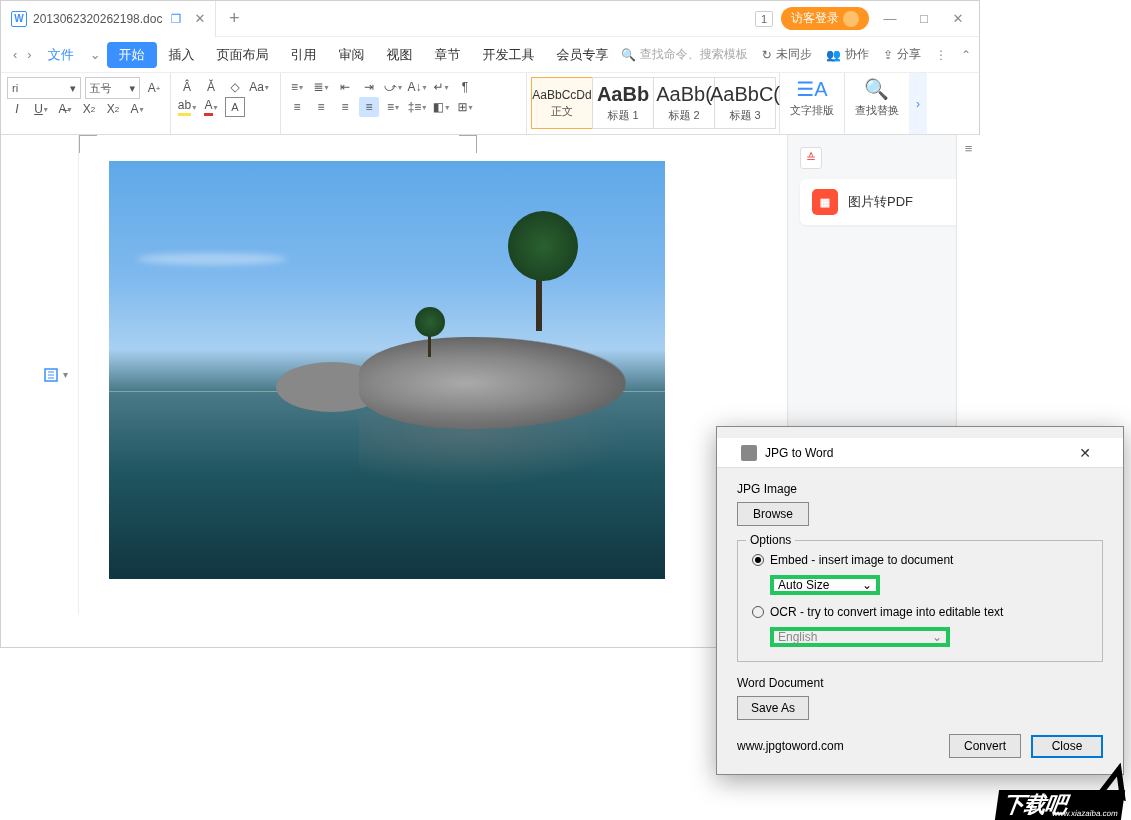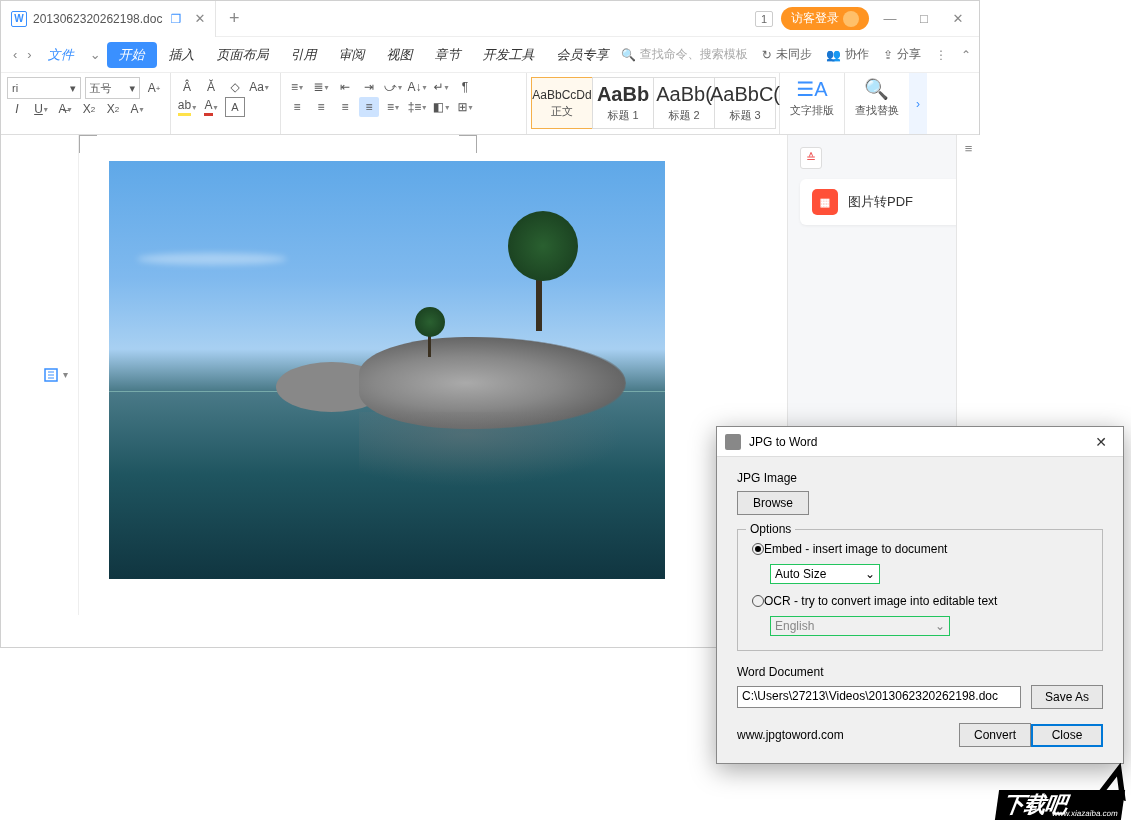--- a/index.html
+++ b/index.html
@@ -16,21 +16,21 @@
 .tab-add { width: 36px; text-align: center; color: #888; font-size: 18px; }
 .titlebar-right { margin-left: auto; display: flex; align-items: center; gap: 8px; padding-right: 8px; }
 .tab-count { border: 1px solid #ccc; padding: 1px 5px; font-size: 11px; color: #666; border-radius: 2px; }
 .guest-btn { background: #ff9421; color: #fff; font-size: 12px; padding: 3px 10px 3px 10px; border-radius: 12px; display: flex; align-items: center; gap: 4px; }
 .guest-avatar { width: 16px; height: 16px; background: #ffc06a; border-radius: 50%; }
 .win-btn { width: 26px; height: 26px; display: flex; align-items: center; justify-content: center; color: #888; font-size: 13px; }
 
 
 .menubar { height: 36px; display: flex; align-items: center; padding: 0 8px; gap: 2px; font-size: 13px; color: #333; border-bottom: 1px solid #eee; }
 .menu-chev { color: #888; padding: 0 4px; }
-.menu-item { padding: 4px 10px; font-style: italic; }
+.menu-item { padding: 4px 10px; }
 .menu-item.file { color: #3a90ff; }
 .menu-item.active { background: #3a90ff; color: #fff; border-radius: 4px; padding: 4px 12px; }
 .menubar-right { margin-left: auto; display: flex; align-items: center; gap: 14px; font-size: 12px; color: #666; }
 .search-box { color: #aaa; display: flex; align-items: center; gap: 4px; }
 .menubar-action { display: flex; align-items: center; gap: 4px; }
 .collapse-chev { color: #888; }
 
 
 .ribbon { height: 62px; display: flex; border-bottom: 1px solid #ddd; }
 .ribbon-group { border-right: 1px solid #e5e5e5; padding: 4px 6px; display: flex; flex-direction: column; }
@@ -83,37 +83,37 @@
 .side-icons { position:absolute; right:-1px; top:0; bottom:0; width:24px; background:#fff;border-left:1px solid #e5e5e5;display:flex;flex-direction:column;align-items:center;padding-top:6px;gap:14px;color:#888;font-size:13px;}
 
 
 .statusbar { height: 32px; border-top: 1px solid #ddd; display: flex; align-items: center; padding: 0 12px; font-size: 12px; color: #555; gap: 16px; background:#fff; }
 .statusbar .right { margin-left: auto; display: flex; align-items: center; gap: 12px; color:#888; }
 .view-btn { width:18px;height:18px;display:flex;align-items:center;justify-content:center; }
 .view-btn.active{color:#3a90ff;border:1px solid #3a90ff;border-radius:2px;}
 
 
 .dialog { position: absolute; left: 716px; top: 426px; width: 408px; background: #f0f0f0; border: 1px solid #888; box-shadow: 0 6px 24px rgba(0,0,0,0.35); font-family: "SimSun","NSimSun",monospace; font-size: 12px; color:#000; }
-.dlg-title { height: 30px; background: #fff; display: flex; align-items: center; padding: 0 8px; font-family: "Microsoft YaHei"; font-size: 12px; border-bottom:1px solid #ddd; }
+.dlg-title { height: 30px; background: #fff; display: flex; align-items: center; padding: 0 24px; font-family: "Microsoft YaHei"; font-size: 12px; border-bottom:1px solid #ddd;margin-top:11px; }
 .dlg-ico { width:16px;height:16px;background:#888;margin-right:8px;border-radius:2px; }
 .dlg-close { margin-left:auto;font-size:14px;color:#333;width:28px;text-align:center; }
 .dlg-body { padding: 14px 20px 16px 20px; }
 .dlg-section-label { margin-bottom: 6px; }
 .dlg-row { display:flex; gap:10px; align-items:center; margin-bottom:14px; }
 .dlg-input { flex:1; height:22px; background:#fff; border:1px solid #888; padding:2px 4px; font-family:inherit; font-size:12px; overflow:hidden;white-space:nowrap; }
 .dlg-btn { width:72px; height:24px; background:#e8e8e8; border:1px solid #888; display:flex;align-items:center;justify-content:center; font-family:inherit; }
 .dlg-btn.primary{border:2px solid #0078d7;height:23px;}
 .dlg-fieldset { border:1px solid #bbb; padding: 12px 14px 14px 14px; margin-bottom:14px; position:relative; }
 .dlg-legend { position:absolute; top:-8px; left:8px; background:#f0f0f0; padding:0 4px; }
-.dlg-radio-row { display:flex; align-items:center; margin-bottom:8px; }
+.dlg-radio-row { display:flex; align-items:center; gap:6px; margin-bottom:8px; }
 .radio { width:12px;height:12px;border:1px solid #555;border-radius:50%;display:inline-flex;align-items:center;justify-content:center; }
 .radio.checked::after{content:"";width:6px;height:6px;background:#000;border-radius:50%;}
-.dlg-select { width:110px;height:20px;background:#fff;border:1px solid #22c55e;display:flex;align-items:center;justify-content:space-between;padding:0 4px;margin-left:18px; }
+.dlg-select { width:110px;height:20px;background:#fff;border:4px solid #22c55e;display:flex;align-items:center;justify-content:space-between;padding:0 4px;margin-left:18px; }
 .dlg-select.disabled{background:#f0f0f0;color:#888;align-items:center;}
-.dlg-footer { display:flex;align-items:center;margin-top:4px; }
+.dlg-footer { display:flex;align-items:center;gap:10px;margin-top:4px; }
 .dlg-url{color:#000;}
 .dlg-footer .spacer{flex:1;}
 
 
 .watermark { position:absolute; right:0; bottom:0; width:134px;height:60px; }
 .wm-bar { position:absolute;bottom:0;left:0;right:8px;height:30px;background:#000;color:#fff;font-weight:bold;font-style:italic;font-size:22px;display:flex;align-items:center;padding-left:6px;letter-spacing:-1px; transform:skewX(-8deg);}
 .wm-url { position:absolute;bottom:2px;right:4px;color:#fff;font-size:8px;font-style:normal;font-weight:normal;letter-spacing:0; }
 .wm-arrow { position:absolute;bottom:22px;right:0;width:30px;height:36px;background:#000;clip-path:polygon(0 100%,50% 0,100% 100%,80% 100%,50% 40%,20% 100%); transform:rotate(15deg);}
 </style>
 </head>
@@ -349,21 +349,20 @@
         <span>OCR - try to convert image into editable text</span>
       </div>
       <div class="dlg-select disabled" style="width:180px;">
           <span>English</span>
           <span>⌄</span>
         </div>
     </div>
 
     <div class="dlg-section-label">Word Document</div>
     <div class="dlg-row">
-      <div class="dlg-input">C:\Users\27213\Videos\2013062320262198.doc</div>
       <div class="dlg-btn">Save As</div>
     </div>
 
     <div class="dlg-footer">
       <span class="dlg-url">www.jpgtoword.com</span>
       <span class="spacer"></span>
       <div class="dlg-btn">Convert</div>
       <div class="dlg-btn primary">Close</div>
     </div>
   </div>

